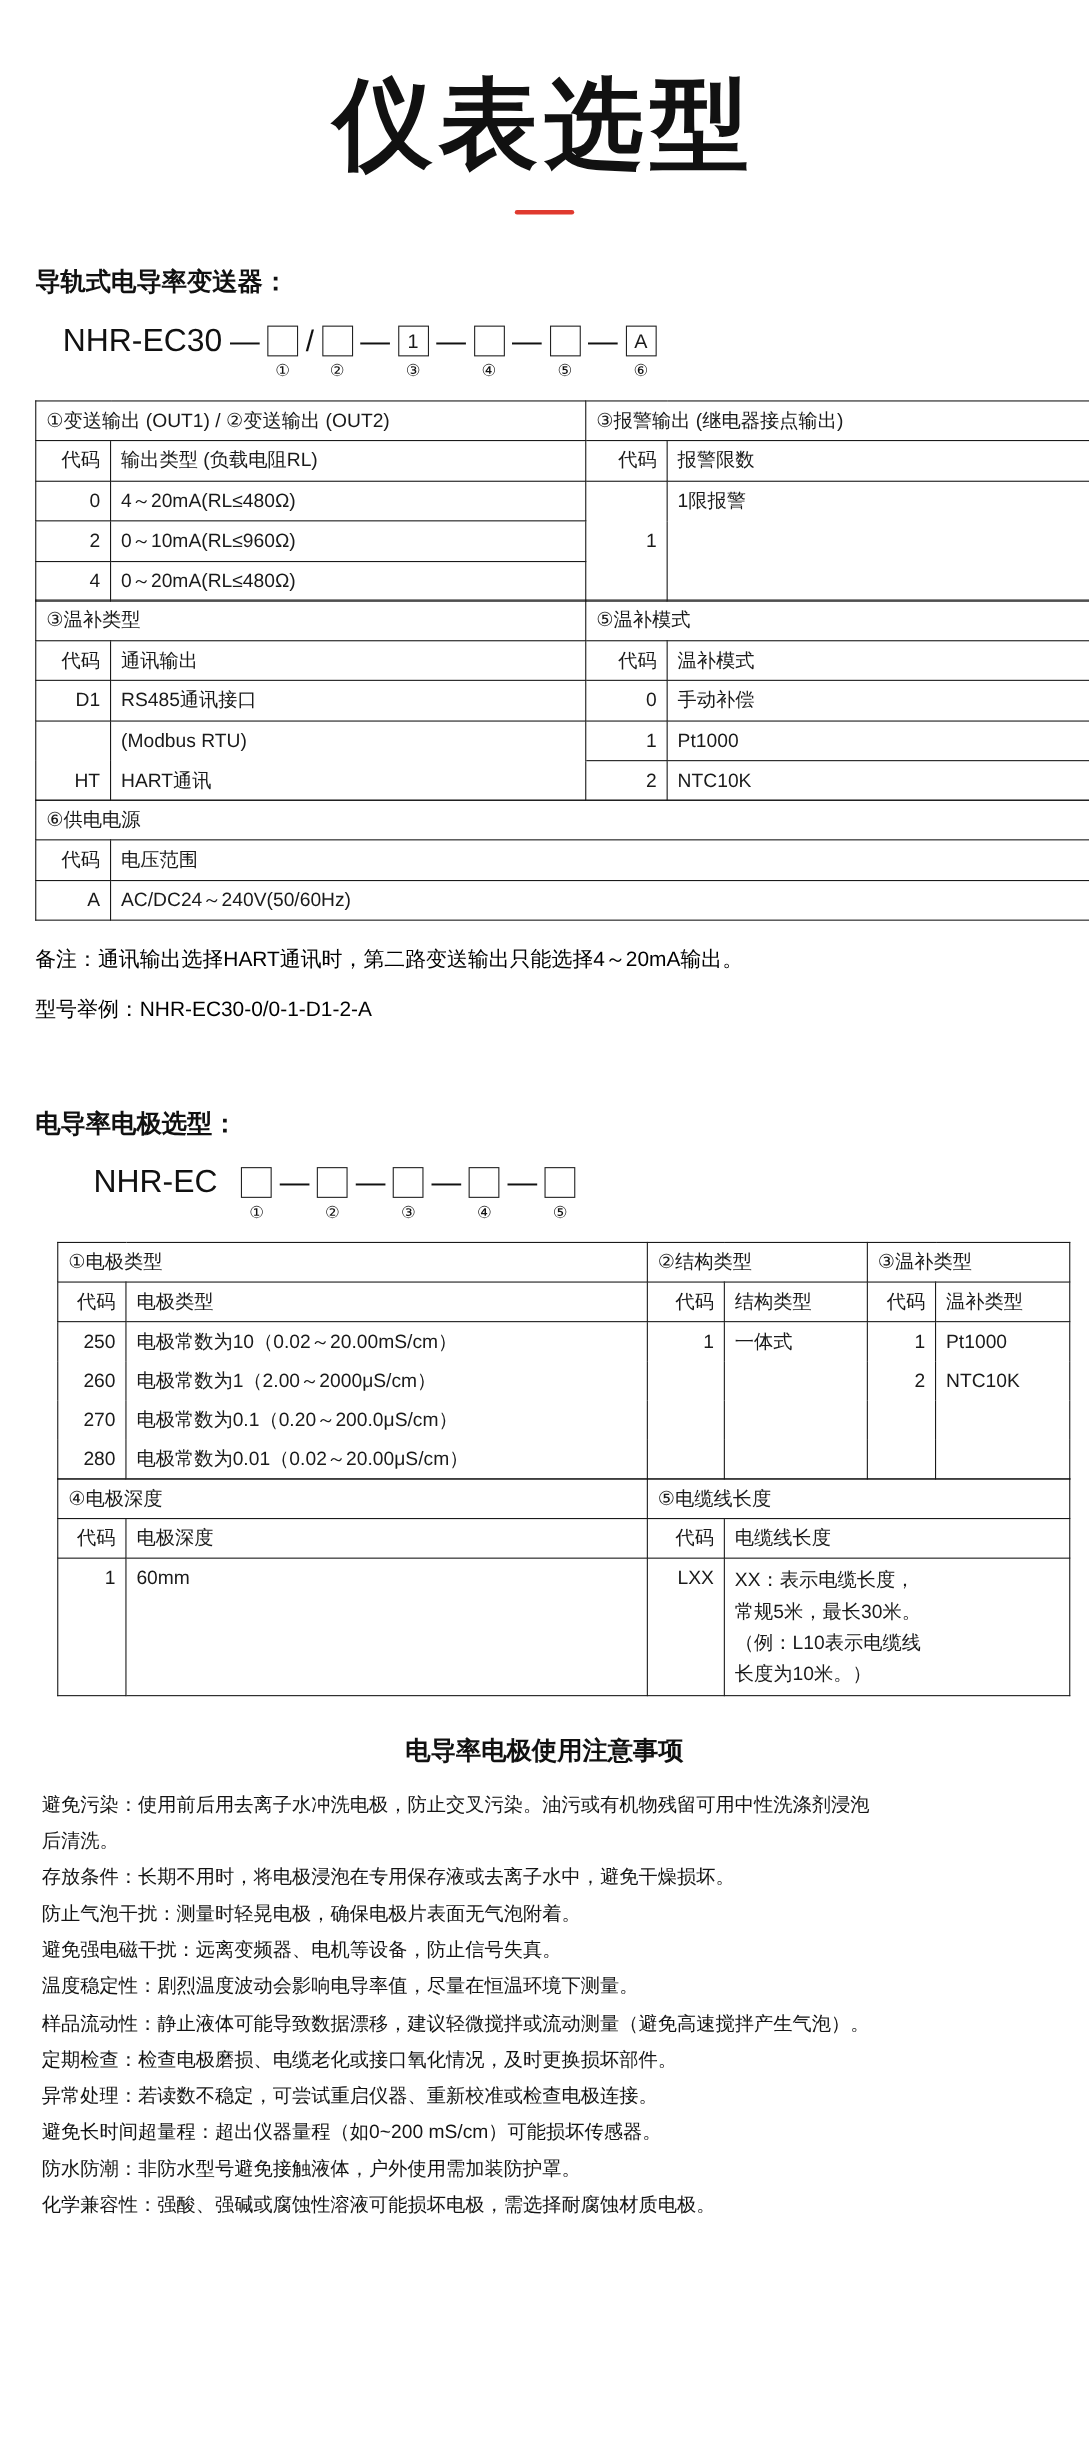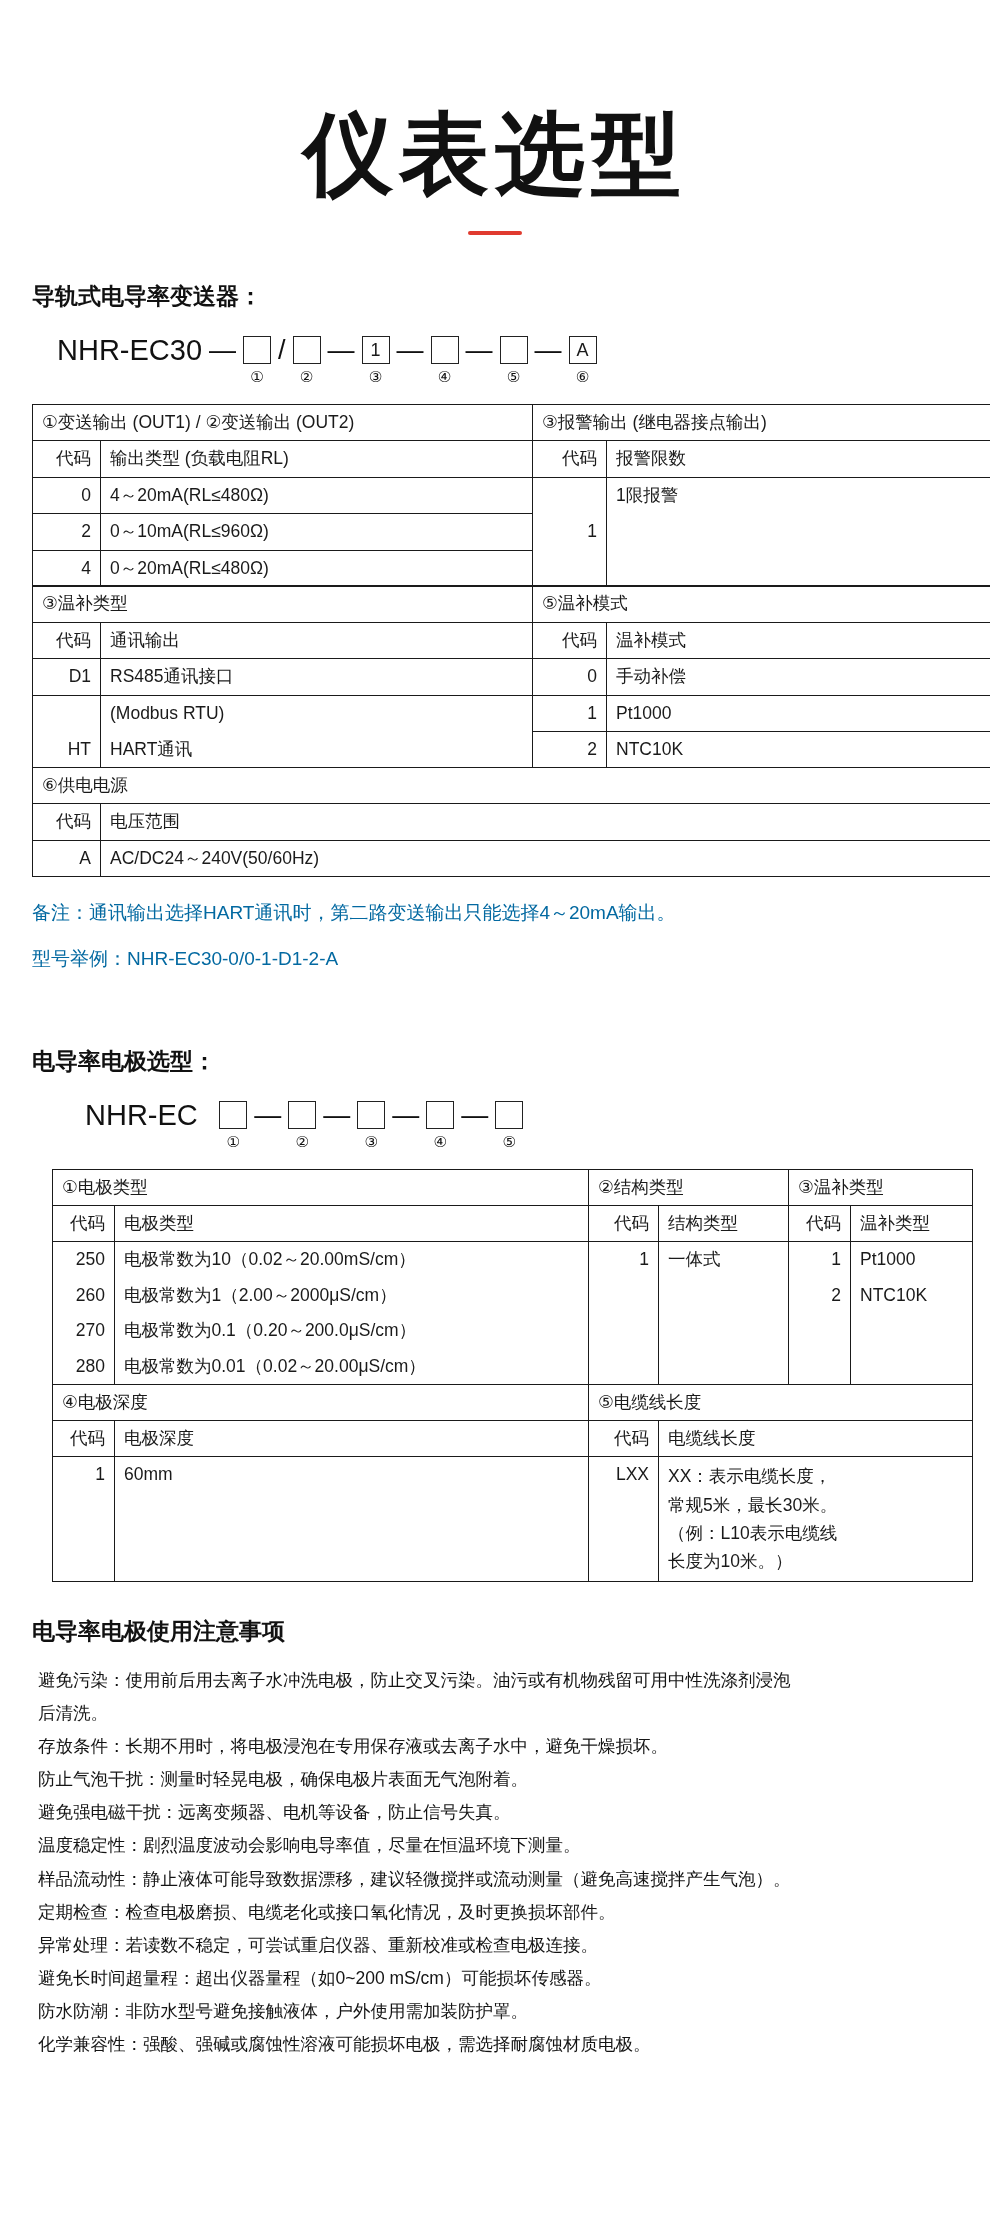--- a/index.html
+++ b/index.html
@@ -17,21 +17,21 @@
   .page {
     width: 990px;
     min-height: 2219px;
     box-sizing: border-box;
     padding: 0 32px 40px 32px;
     position: relative;
   }
   
   .title-block {
     text-align: center;
-    padding-top: 104px;
+    padding-top: 64px;
   }
   .main-title {
     font-size: 90px;
     font-weight: bold;
     letter-spacing: 6px;
     line-height: 1.1;
     color: #111;
     font-family: "DejaVu Sans", "Liberation Sans", sans-serif;
   }
   .title-rule {
@@ -126,26 +126,26 @@
     padding-bottom: 2px;
   }
   .list-cell div {
     line-height: 1.62;
   }
   
   .note-line {
     font-size: 19px;
     margin-top: 14px;
     line-height: 1.7;
-    color: #0369a1;
+    color: #000000;
   }
   .note-line.first { margin-top: 20px; }
   
   .usage-title {
-    text-align: left;
+    text-align: center;
     font-size: 23px;
     font-weight: bold;
     margin: 34px 0 18px 0;
     color: #111;
   }
   .usage-item {
     font-size: 17.5px;
     line-height: 1.78;
     color: #141414;
     margin: 0 0 2px 0;

